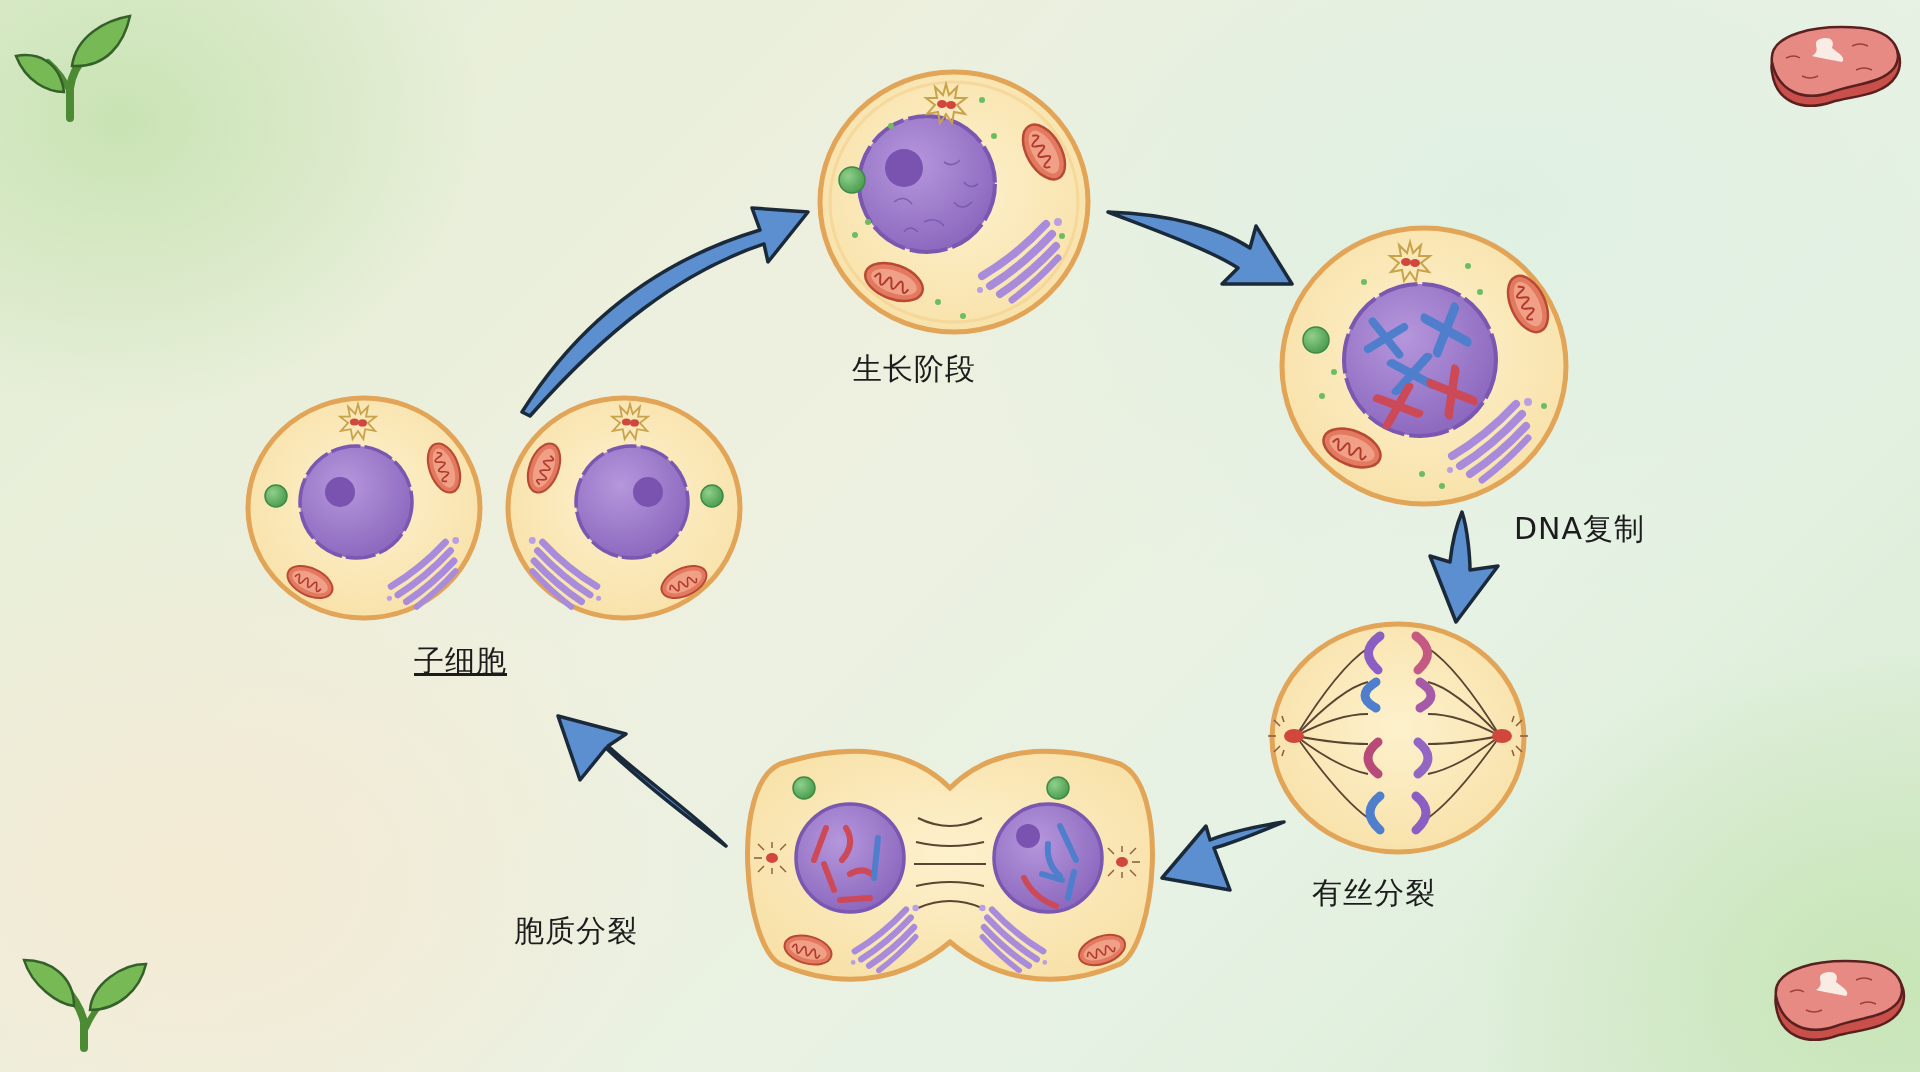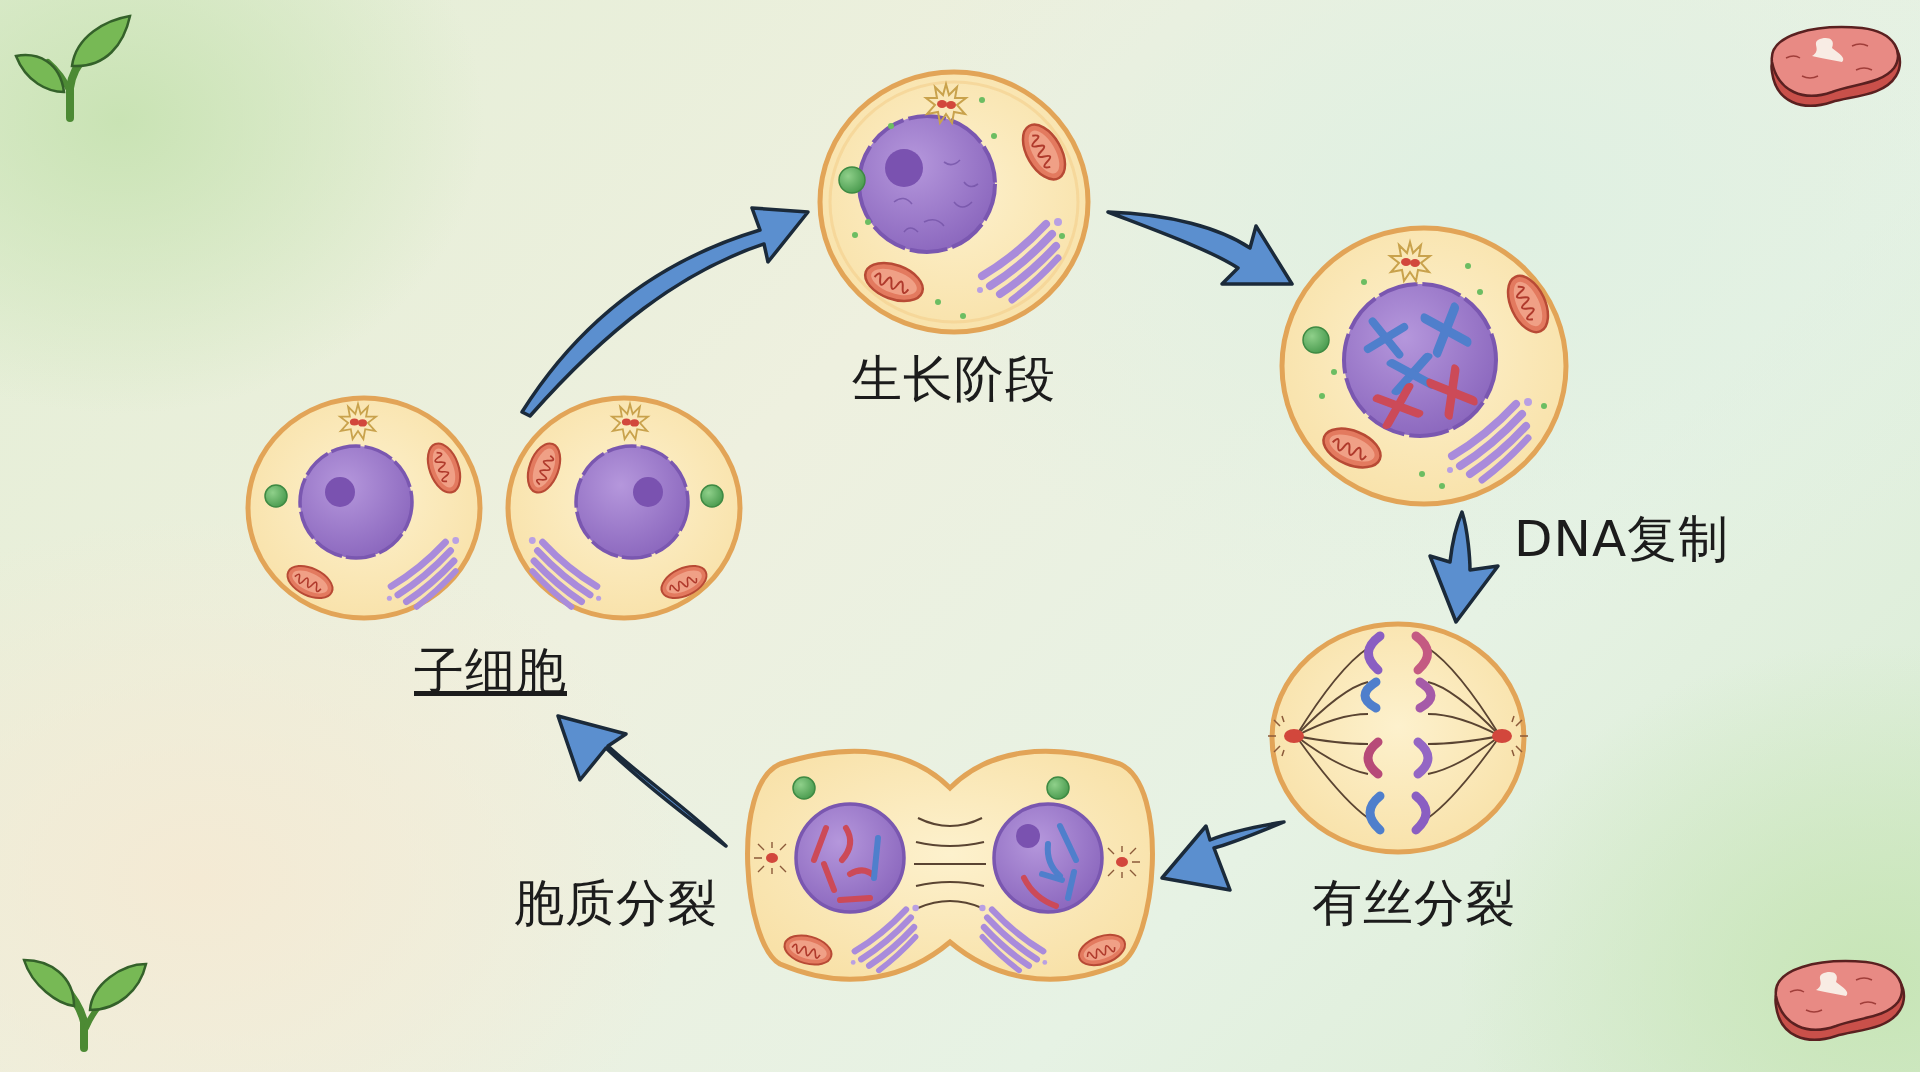--- a/index.html
+++ b/index.html
@@ -8,27 +8,27 @@
     font-family: "DejaVu Sans", "Liberation Sans", sans-serif;
     background:
       radial-gradient(ellipse 520px 420px at 120px 120px, #c9e3b4 0%, rgba(201,227,180,0) 70%),
       radial-gradient(ellipse 600px 480px at 1880px 980px, #c7e5b6 0%, rgba(199,229,182,0) 70%),
       radial-gradient(ellipse 700px 520px at 200px 880px, #f4ead4 0%, rgba(244,234,212,0) 70%),
       radial-gradient(ellipse 900px 600px at 1500px 200px, #dff0e2 0%, rgba(223,240,226,0) 70%),
       linear-gradient(135deg, #e3eed5 0%, #eef0df 40%, #e6f2e4 70%, #d8ebd2 100%);
   }
   .stage { position: absolute; left: 0; top: 0; width: 1920px; height: 1072px; }
   .label {
-    position: absolute; color: #1c1c1c; font-size: 50px; letter-spacing: 1px;
+    position: absolute; color: #1c1c1c; font-size: 30px; letter-spacing: 1px;
     white-space: nowrap; line-height: 1;
   }
   #lbl-growth { left: 852px; top: 354px; }
   #lbl-dna { left: 1514px; top: 514px; text-align: right; }
   #lbl-mitosis { left: 1312px; top: 878px; }
-  #lbl-cyto { left: 514px; top: 878px; text-align: center; }
+  #lbl-cyto { left: 514px; top: 916px; text-align: center; }
   #lbl-daughter { left: 414px; top: 646px; text-decoration: underline; }
 </style>
 </head>
 <body>
 
 <svg class="stage" viewBox="0 0 1920 1072" xmlns="http://www.w3.org/2000/svg">
   <defs>
     <radialGradient id="cyto" cx="50%" cy="45%" r="60%">
       <stop offset="0%" stop-color="#fdf1cd"></stop>
       <stop offset="100%" stop-color="#f8e1a8"></stop>

